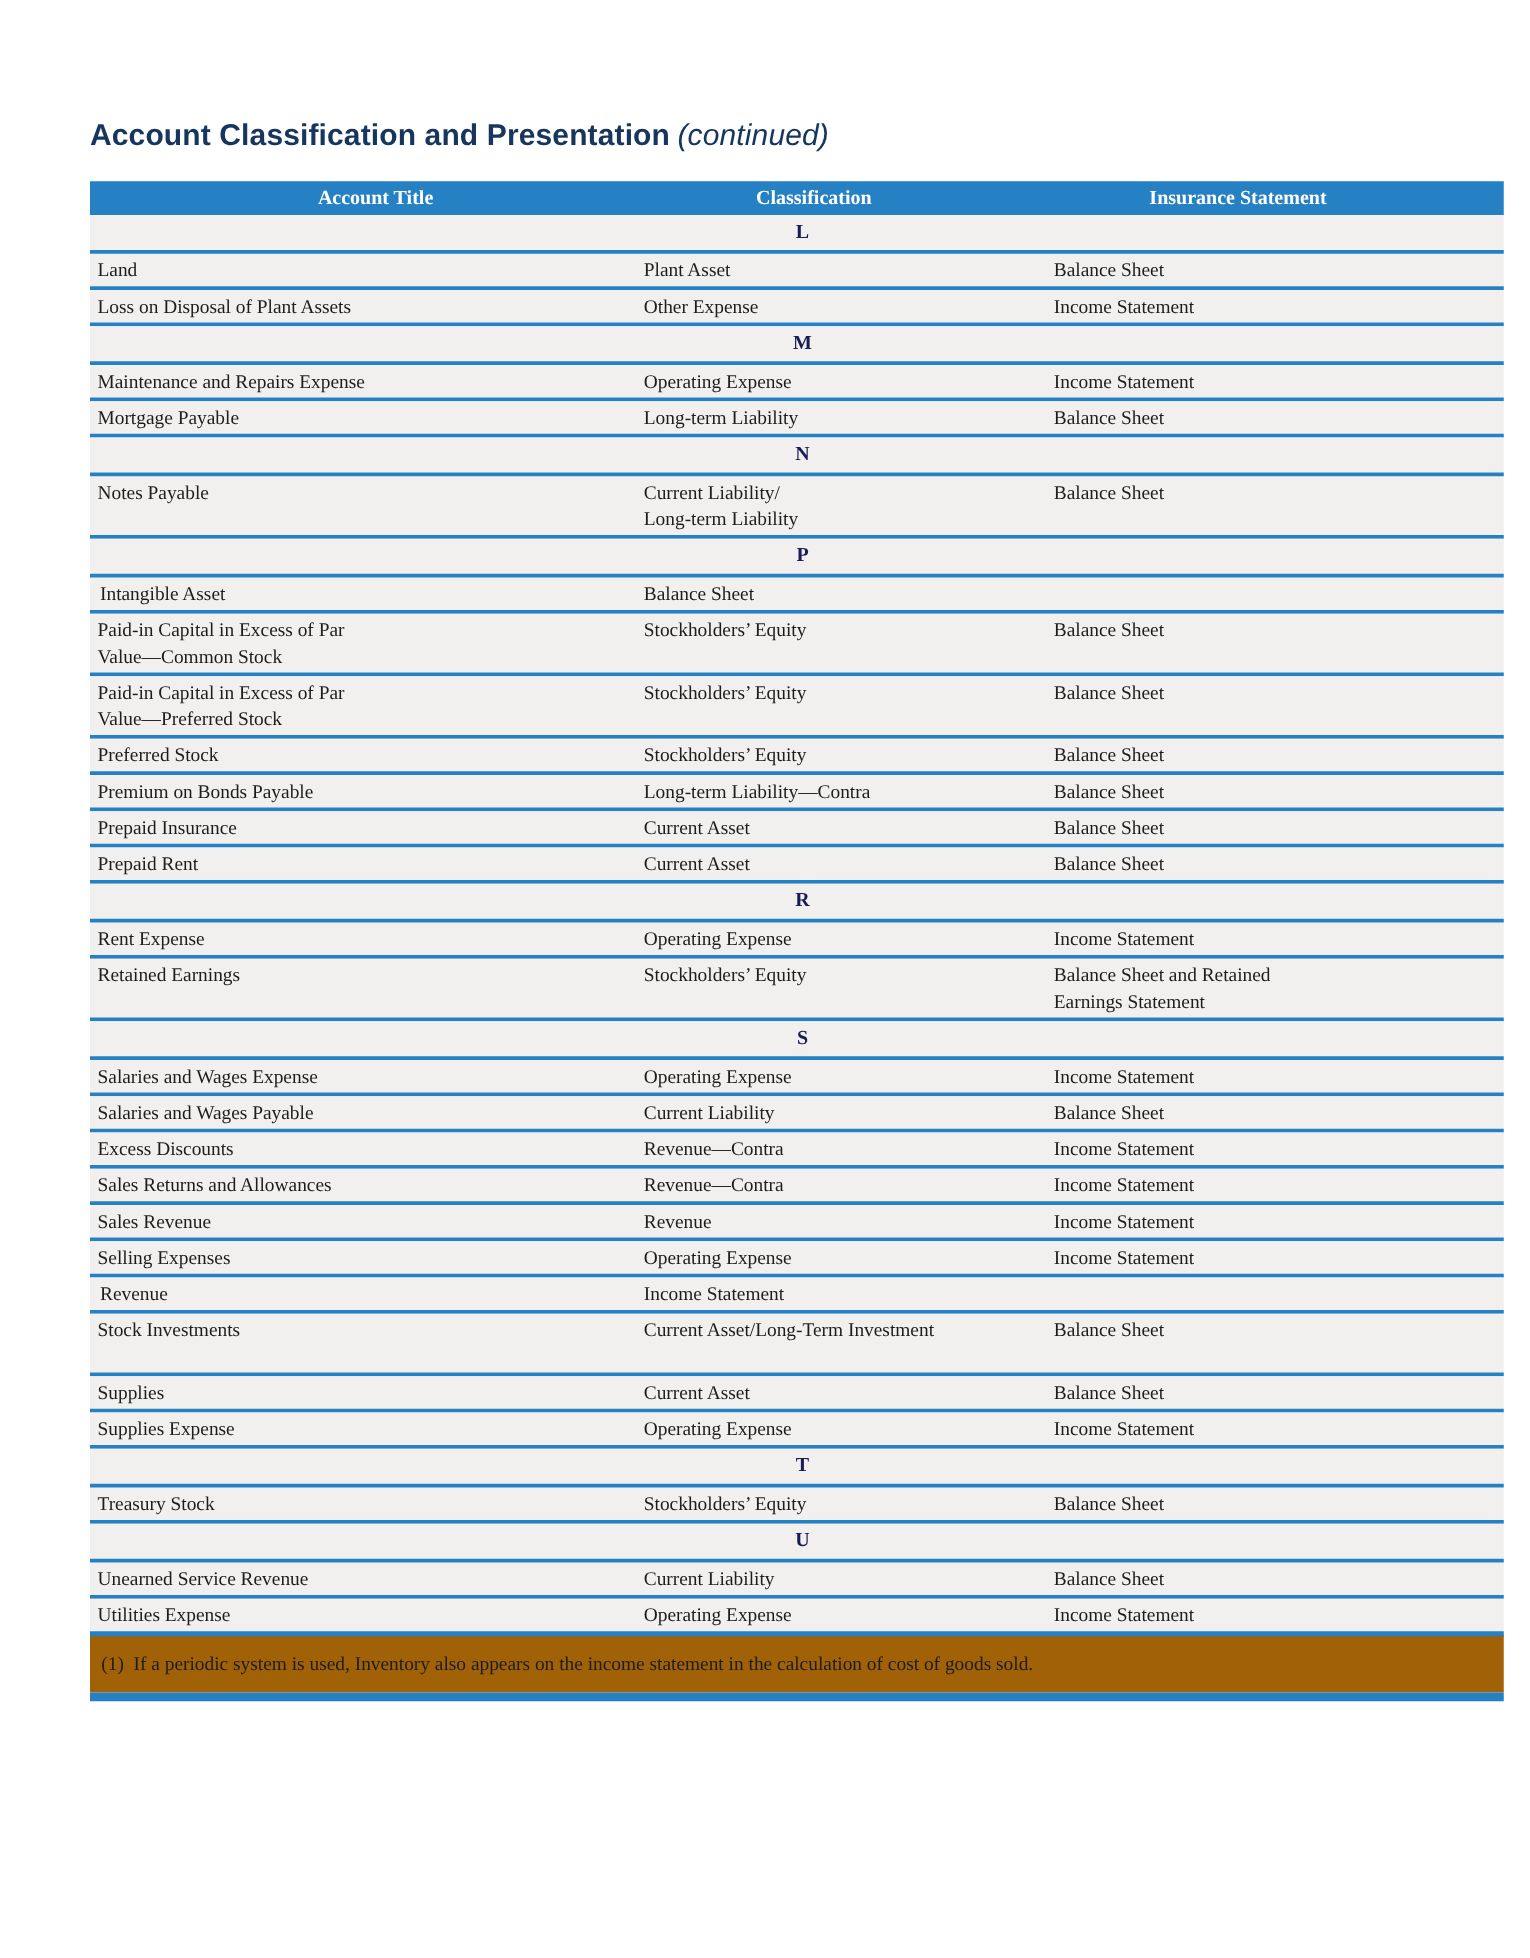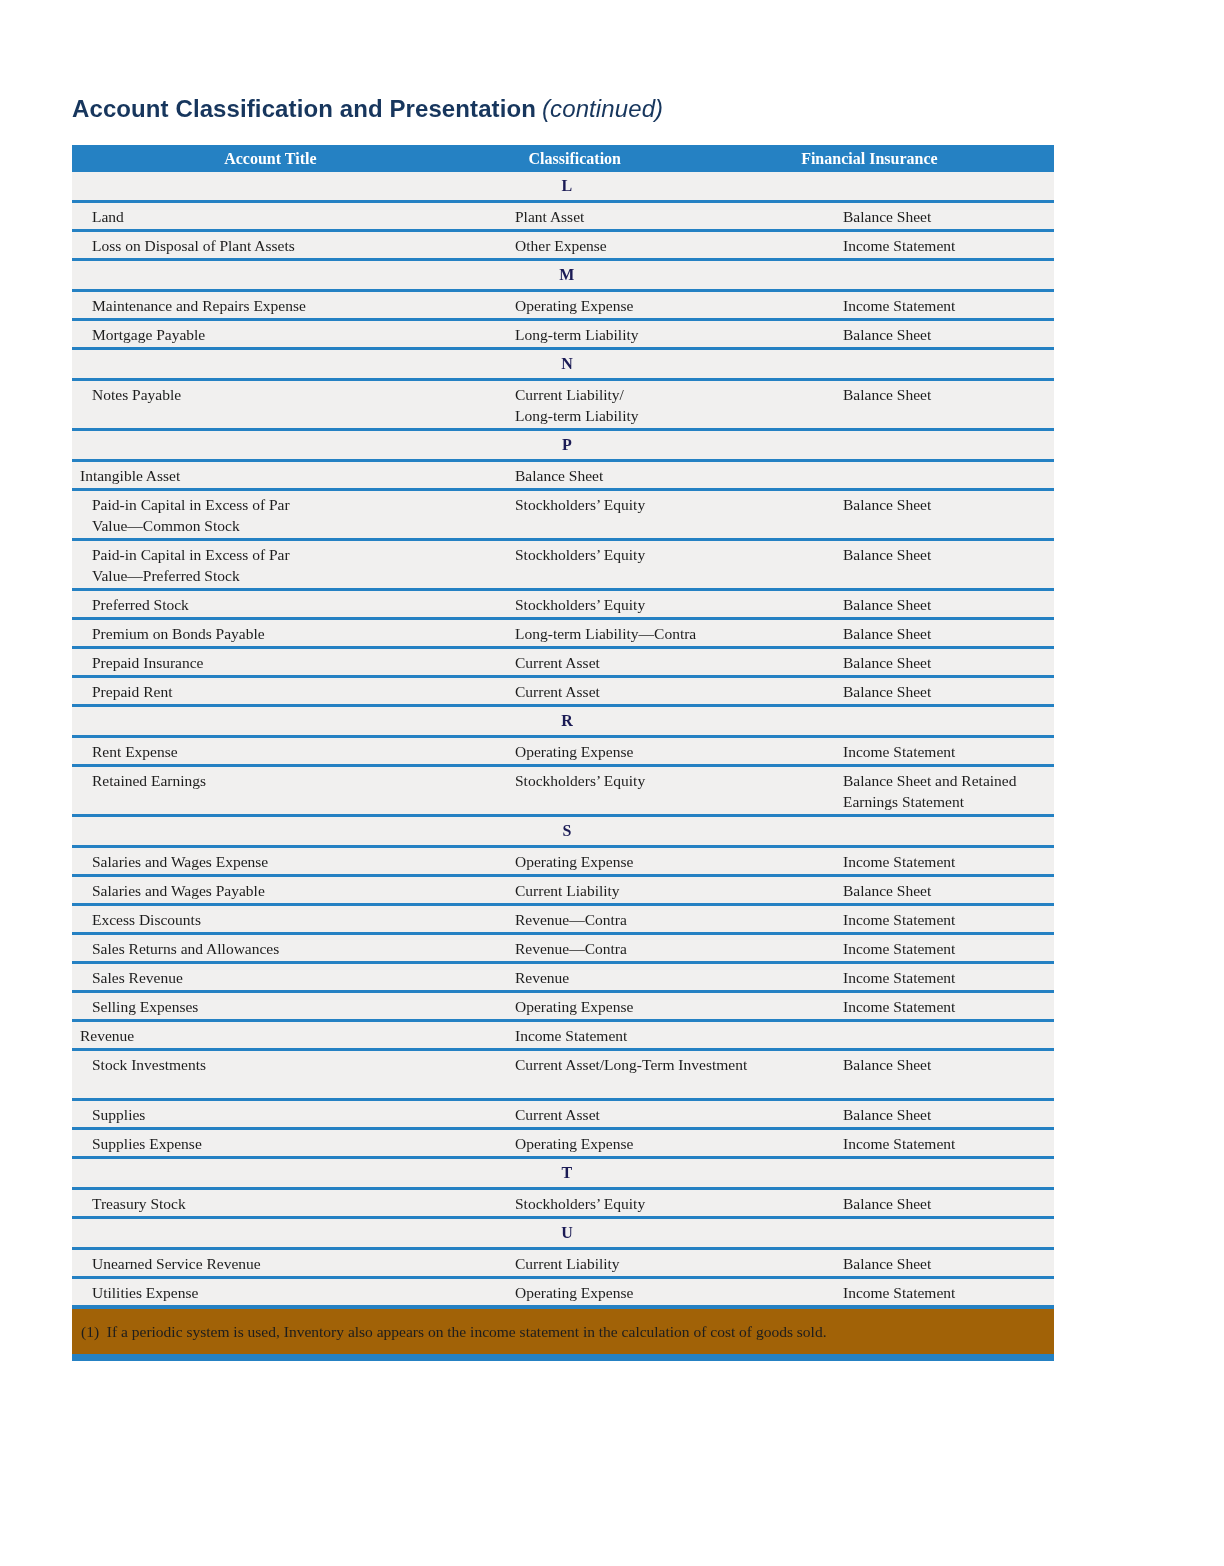--- a/index.html
+++ b/index.html
@@ -11,21 +11,21 @@
   .page { position:relative; width:1224px; height:1566px; background:#ffffff; overflow:hidden; }
 
   .title {
     position:absolute; left:72px; top:95px; margin:0;
     font-family:"Liberation Sans", sans-serif;
     font-size:24px; font-weight:700; color:#17365d;
     white-space:nowrap; letter-spacing:0.1px;text-align:center;
   }
   .title .suffix { font-weight:400; font-style:italic; margin-left:6px; }
 
-  .acct-table { position:absolute; left:72px; top:145px; width:982px; }
+  .acct-table { position:absolute; left:72px; top:145px; width:1131px; }
 
   .thead { position:relative; height:27px; background:#2581c3; }
   .th {
     position:absolute; top:0; transform:translateX(-50%);
     line-height:27px; color:#ffffff; font-weight:700; font-size:16px;
     white-space:nowrap;
   }
   .th1 { left:20.2%; }
   .th2 { left:51.2%; }
   .th3 { left:81.2%; }
@@ -42,21 +42,21 @@
   .row {
     display:grid; grid-template-columns:435px 328px 262px;
     background:#f1f0ef; border-bottom:3px solid #2581c3;
     min-height:26px;
   }
   .row.tall { min-height:47px; }
   .cell {
     font-size:15.5px; line-height:21px; padding-top:3px;
     color:#1d1d1d; white-space:pre-line;
   }
-  .c1 { padding-left:20px; padding-right:6px; }
+  .c1 { padding-left:6px; padding-right:6px; }
   .c2 { padding-left:8px; padding-right:6px; }
   .c3 { padding-left:8px; padding-right:6px; }
 
   .footnote-row {
     background:#a16207; border-top:1px solid #2581c3;
     padding:12px 10px 12px 9px;
     font-size:15.5px; color:#1d1d1d; line-height:21px;
   }
   .footnote-row span { white-space:pre-wrap; }
 
@@ -67,21 +67,21 @@
 
 <div class="page">
 
   <h1 class="title"><span>Account Classification and Presentation</span><span class="suffix">(continued)</span></h1>
 
   <div class="acct-table">
 
     <div class="thead">
       <span class="th th1">Account Title</span>
       <span class="th th2">Classification</span>
-      <span class="th th3">Financial Insurance</span>
+      <span class="th th3">Insurance Statement</span>
     </div>
 
     <div id="table-body">
         <div class="section-row">
           <span class="section-letter">L</span>
         </div>
         <div class="row">
           <div class="cell c1">Land</div>
           <div class="cell c2">Plant Asset</div>
           <div class="cell c3">Balance Sheet</div>

